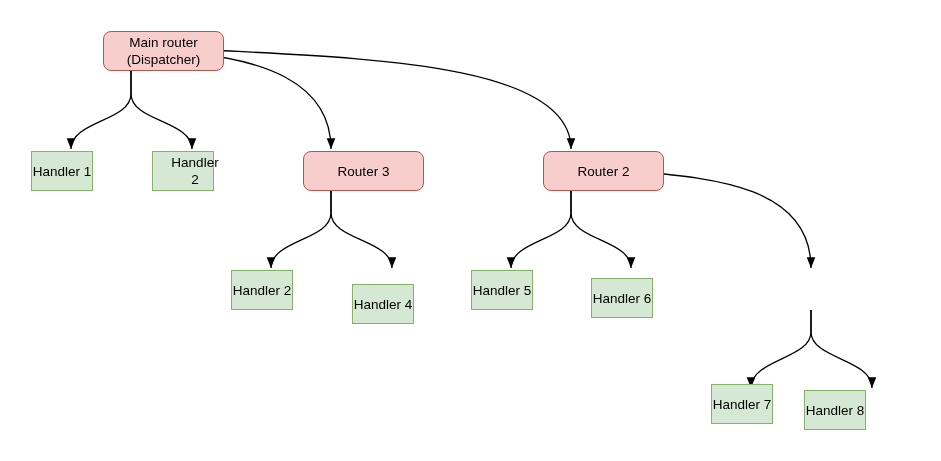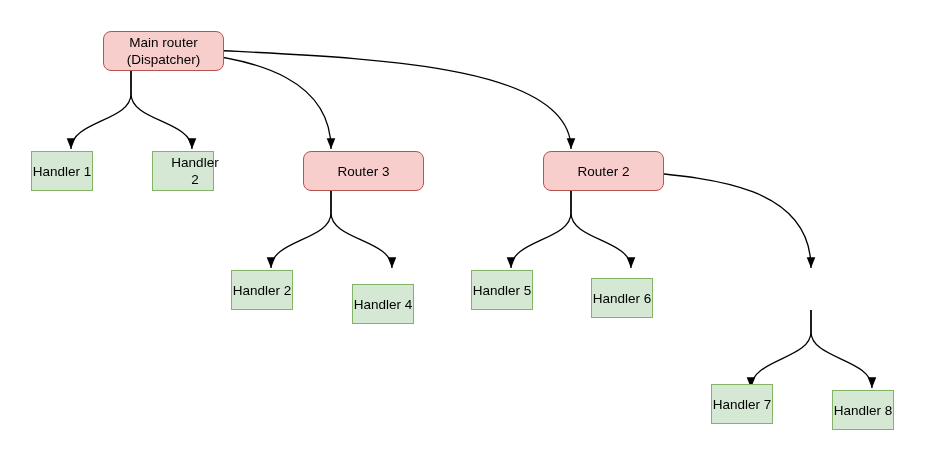--- a/index.html
+++ b/index.html
@@ -43,21 +43,21 @@
   .pos-h1  {left:31px;  top:151px;}
   .pos-h2  {left:152px; top:151px;padding-left:24px;}
   .pos-r1  {left:271px; top:151px;}
   .pos-r2  {left:511px; top:151px;}
   .pos-h3  {left:231px; top:270px;}
   .pos-h4  {left:352px; top:284px;}
   .pos-h5  {left:471px; top:270px;}
   .pos-h6  {left:591px; top:270px;margin-top:8px;}
   .pos-r3  {left:751px; top:270px;}
   .pos-h7  {left:711px; top:384px;}
-  .pos-h8  {left:832px; top:390px;text-align:center;}
+  .pos-h8  {left:804px; top:390px;text-align:center;}
 
   .edge{
     fill:none;
     stroke:#000000;
     stroke-width:1.3px;
   }
 </style>
 </head>
 <body>
 

